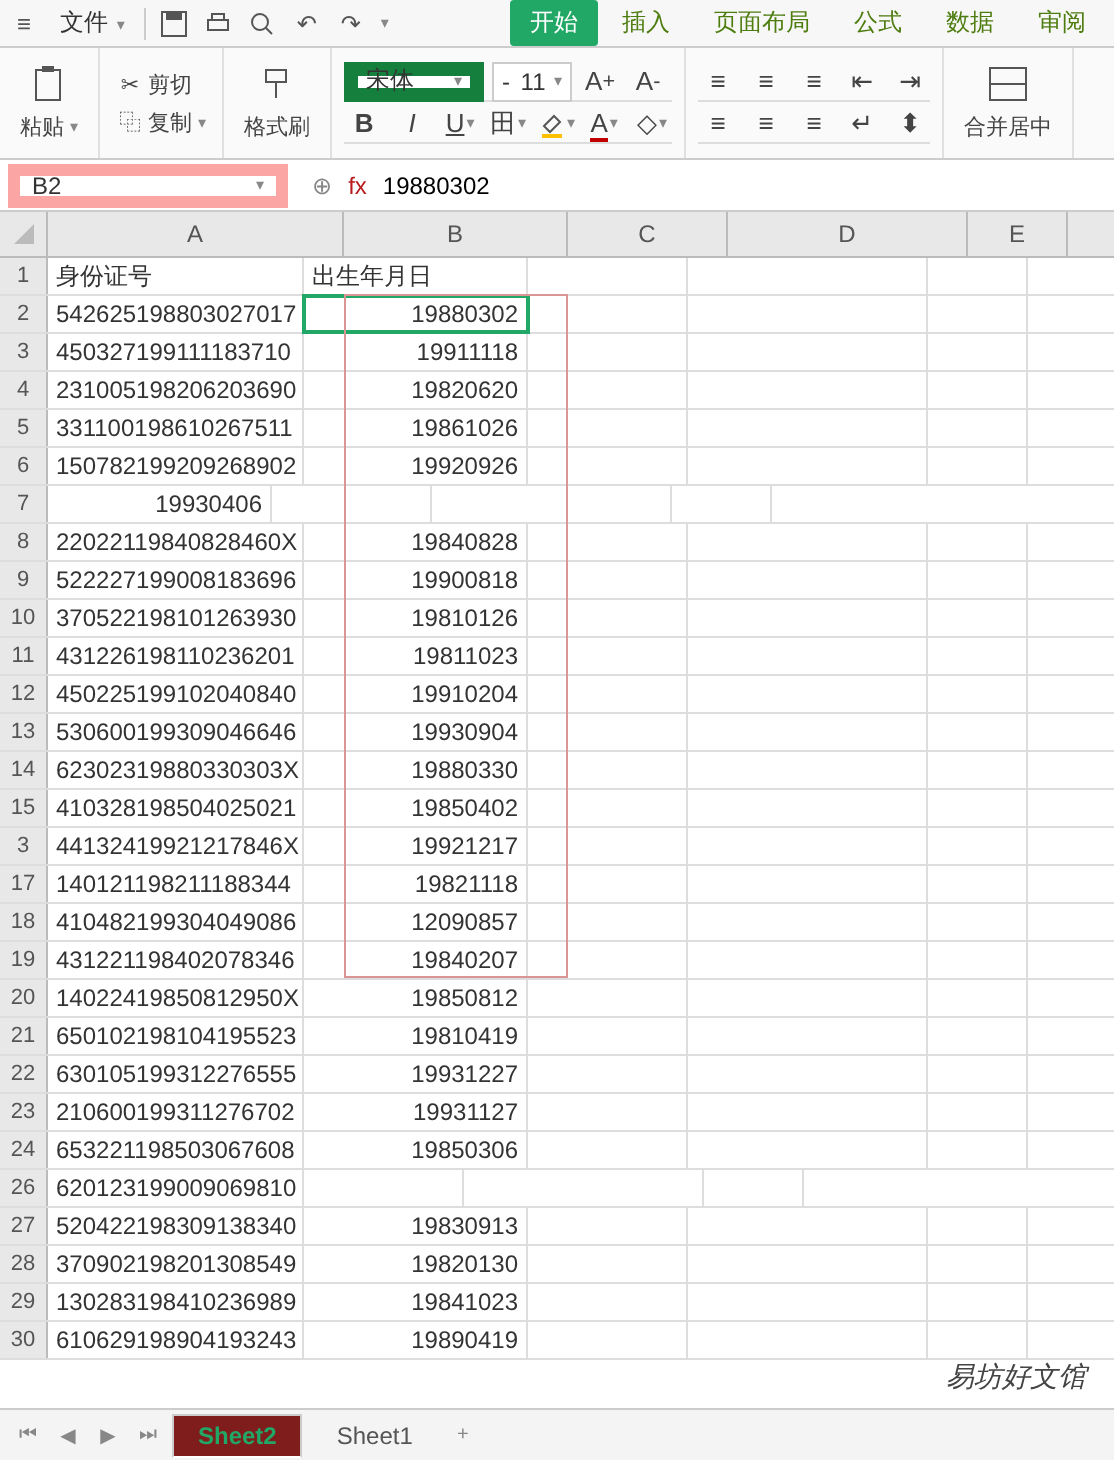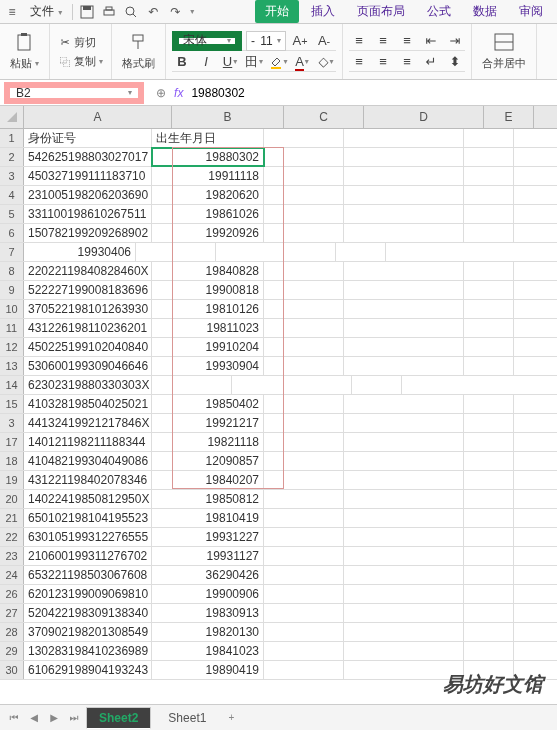--- a/index.html
+++ b/index.html
@@ -2,21 +2,21 @@
 <html><head>
 <meta charset="utf-8">
 <style>
 *{box-sizing:border-box;margin:0;padding:0;font-family:"Microsoft YaHei",Arial,sans-serif}
 body{background:#fff;width:557px;height:730px;overflow:hidden;font-size:12px;color:#333;position:relative}
 .menubar{display:flex;align-items:center;height:24px;border-bottom:1px solid #ccc;padding:0 4px;gap:6px;background:#f7f7f7}
 .menubar .mitem{font-size:12px;padding:2px 4px}
 .menubar .icon{width:16px;height:16px;display:flex;align-items:center;justify-content:center;color:#555}
 .menubar .sep{width:1px;height:16px;background:#ccc}
 .tabs{display:flex;gap:2px;margin-left:auto}
-.tab{padding:3px 10px;font-size:12px;color:#4c1d95}
+.tab{padding:3px 10px;font-size:12px;color:#4d7c0f}
 .tab.active{background:#22a866;color:#fff;border-radius:2px}
 .ribbon{display:flex;height:56px;border-bottom:1px solid #ccc;background:#fafafa}
 .rgroup{display:flex;flex-direction:column;justify-content:center;padding:2px 6px;border-right:1px solid #e0e0e0;gap:2px}
 .rgroup.big{align-items:center;padding:4px 8px}
 .rgroup .row{display:flex;gap:4px;align-items:center}
 .bigicon{width:22px;height:22px;display:flex;align-items:center;justify-content:center}
 .smbtn{display:flex;align-items:center;gap:2px;font-size:11px;color:#444;padding:1px 2px}
 .smbtn .ic{width:14px;height:14px;display:flex;align-items:center;justify-content:center}
 .fontsel{border:7px solid #15803d;background:#fff;height:20px;padding:0 4px;font-size:12px;display:flex;align-items:center;min-width:70px;justify-content:space-between}
 .sizebox{border:1px solid #ccc;background:#fff;height:20px;width:40px;padding:0 4px;font-size:12px;display:flex;align-items:center;justify-content:space-between}
@@ -37,22 +37,22 @@
 .cell{border-right:1px solid #ddd;padding:0 4px;display:flex;align-items:center;font-size:12px;overflow:hidden;white-space:nowrap}
 .cA{width:128px;justify-content:flex-start}
 .cB{width:112px;justify-content:flex-end}
 .cC{width:80px}.cD{width:120px}.cE{width:50px}
 .row.hdrw .cell{justify-content:flex-start}
 .sel{outline:2px solid #22a866;outline-offset:-1px;background:#fff}
 .rangebox{position:absolute;border:1px solid #d99694;pointer-events:none}
 .sheetbar{position:absolute;bottom:0;left:0;right:0;height:26px;border-top:1px solid #ccc;background:#f4f4f4;display:flex;align-items:center;padding:0 6px;gap:4px}
 .navb{width:16px;height:16px;display:flex;align-items:center;justify-content:center;color:#888;font-size:10px}
 .shtab{padding:3px 12px;font-size:12px;color:#555;border:1px solid transparent}
-.shtab.active{background:#404040;border:1px solid #ccc;border-bottom-color:#fff;color:#22a866;font-weight:bold}
-.watermark{position:absolute;right:14px;bottom:32px;font-size:20px;font-weight:bold;color:#444;font-style:italic;text-shadow:1px 1px 0 #fff}
+.shtab.active{background:#7f1d1d;border:1px solid #ccc;border-bottom-color:#fff;color:#22a866;font-weight:bold}
+.watermark{position:absolute;right:14px;bottom:32px;font-size:14px;font-weight:normal;color:#444;font-style:italic;text-shadow:1px 1px 0 #fff}
 svg{display:block}
 </style>
 </head>
 <body>
 
 <div class="menubar">
   <span class="icon">≡</span>
   <span class="mitem"><span>文件</span> <span class="dd">▾</span></span>
   <span class="sep"></span>
   <span class="icon">
@@ -186,21 +186,21 @@
   </div>
 </div>
 
 <div class="fbar">
   <div class="namebox">
       <span>B2</span>
       <span class="dd">▾</span>
     </div>
   <div class="fxarea">
     <span style="color:#888">⊕</span>
-    <span style="font-style:italic;color:#8b5cf6">fx</span>
+    <span style="color:#b91c1c">fx</span>
     <input class="fxinput" value="19880302" style="">
   </div>
 </div>
 
 <div class="grid">
   <div class="colhdr">
     <div class="corner">
         <svg width="10" height="10" viewBox="0 0 10 10">
           <path d="M10 0 L10 10 L0 10 Z" fill="#bbb"></path>
         </svg>
@@ -311,20 +311,21 @@
         <div class="rh">13</div>
         <div class="cell cA">530600199309046646</div>
         <div class="cell cB">19930904</div>
         <div class="cell cC"></div>
         <div class="cell cD"></div>
         <div class="cell cE"></div>
       </div>
       <div class="row">
         <div class="rh">14</div>
         <div class="cell cA">62302319880330303X</div>
+        <div class="cell cB">19880330</div>
         <div class="cell cC"></div>
         <div class="cell cD"></div>
         <div class="cell cE"></div>
       </div>
       <div class="row">
         <div class="rh">15</div>
         <div class="cell cA">410328198504025021</div>
         <div class="cell cB">19850402</div>
         <div class="cell cC"></div>
         <div class="cell cD"></div>
@@ -390,29 +391,28 @@
         <div class="rh">23</div>
         <div class="cell cA">210600199311276702</div>
         <div class="cell cB">19931127</div>
         <div class="cell cC"></div>
         <div class="cell cD"></div>
         <div class="cell cE"></div>
       </div>
       <div class="row">
         <div class="rh">24</div>
         <div class="cell cA">653221198503067608</div>
-        <div class="cell cB">36290426</div>
+        <div class="cell cB">19850306</div>
         <div class="cell cC"></div>
         <div class="cell cD"></div>
         <div class="cell cE"></div>
       </div>
       <div class="row">
         <div class="rh">26</div>
         <div class="cell cA">620123199009069810</div>
-        <div class="cell cB">19900906</div>
         <div class="cell cC"></div>
         <div class="cell cD"></div>
         <div class="cell cE"></div>
       </div>
       <div class="row">
         <div class="rh">27</div>
         <div class="cell cA">520422198309138340</div>
         <div class="cell cB">19830913</div>
         <div class="cell cC"></div>
         <div class="cell cD"></div>

